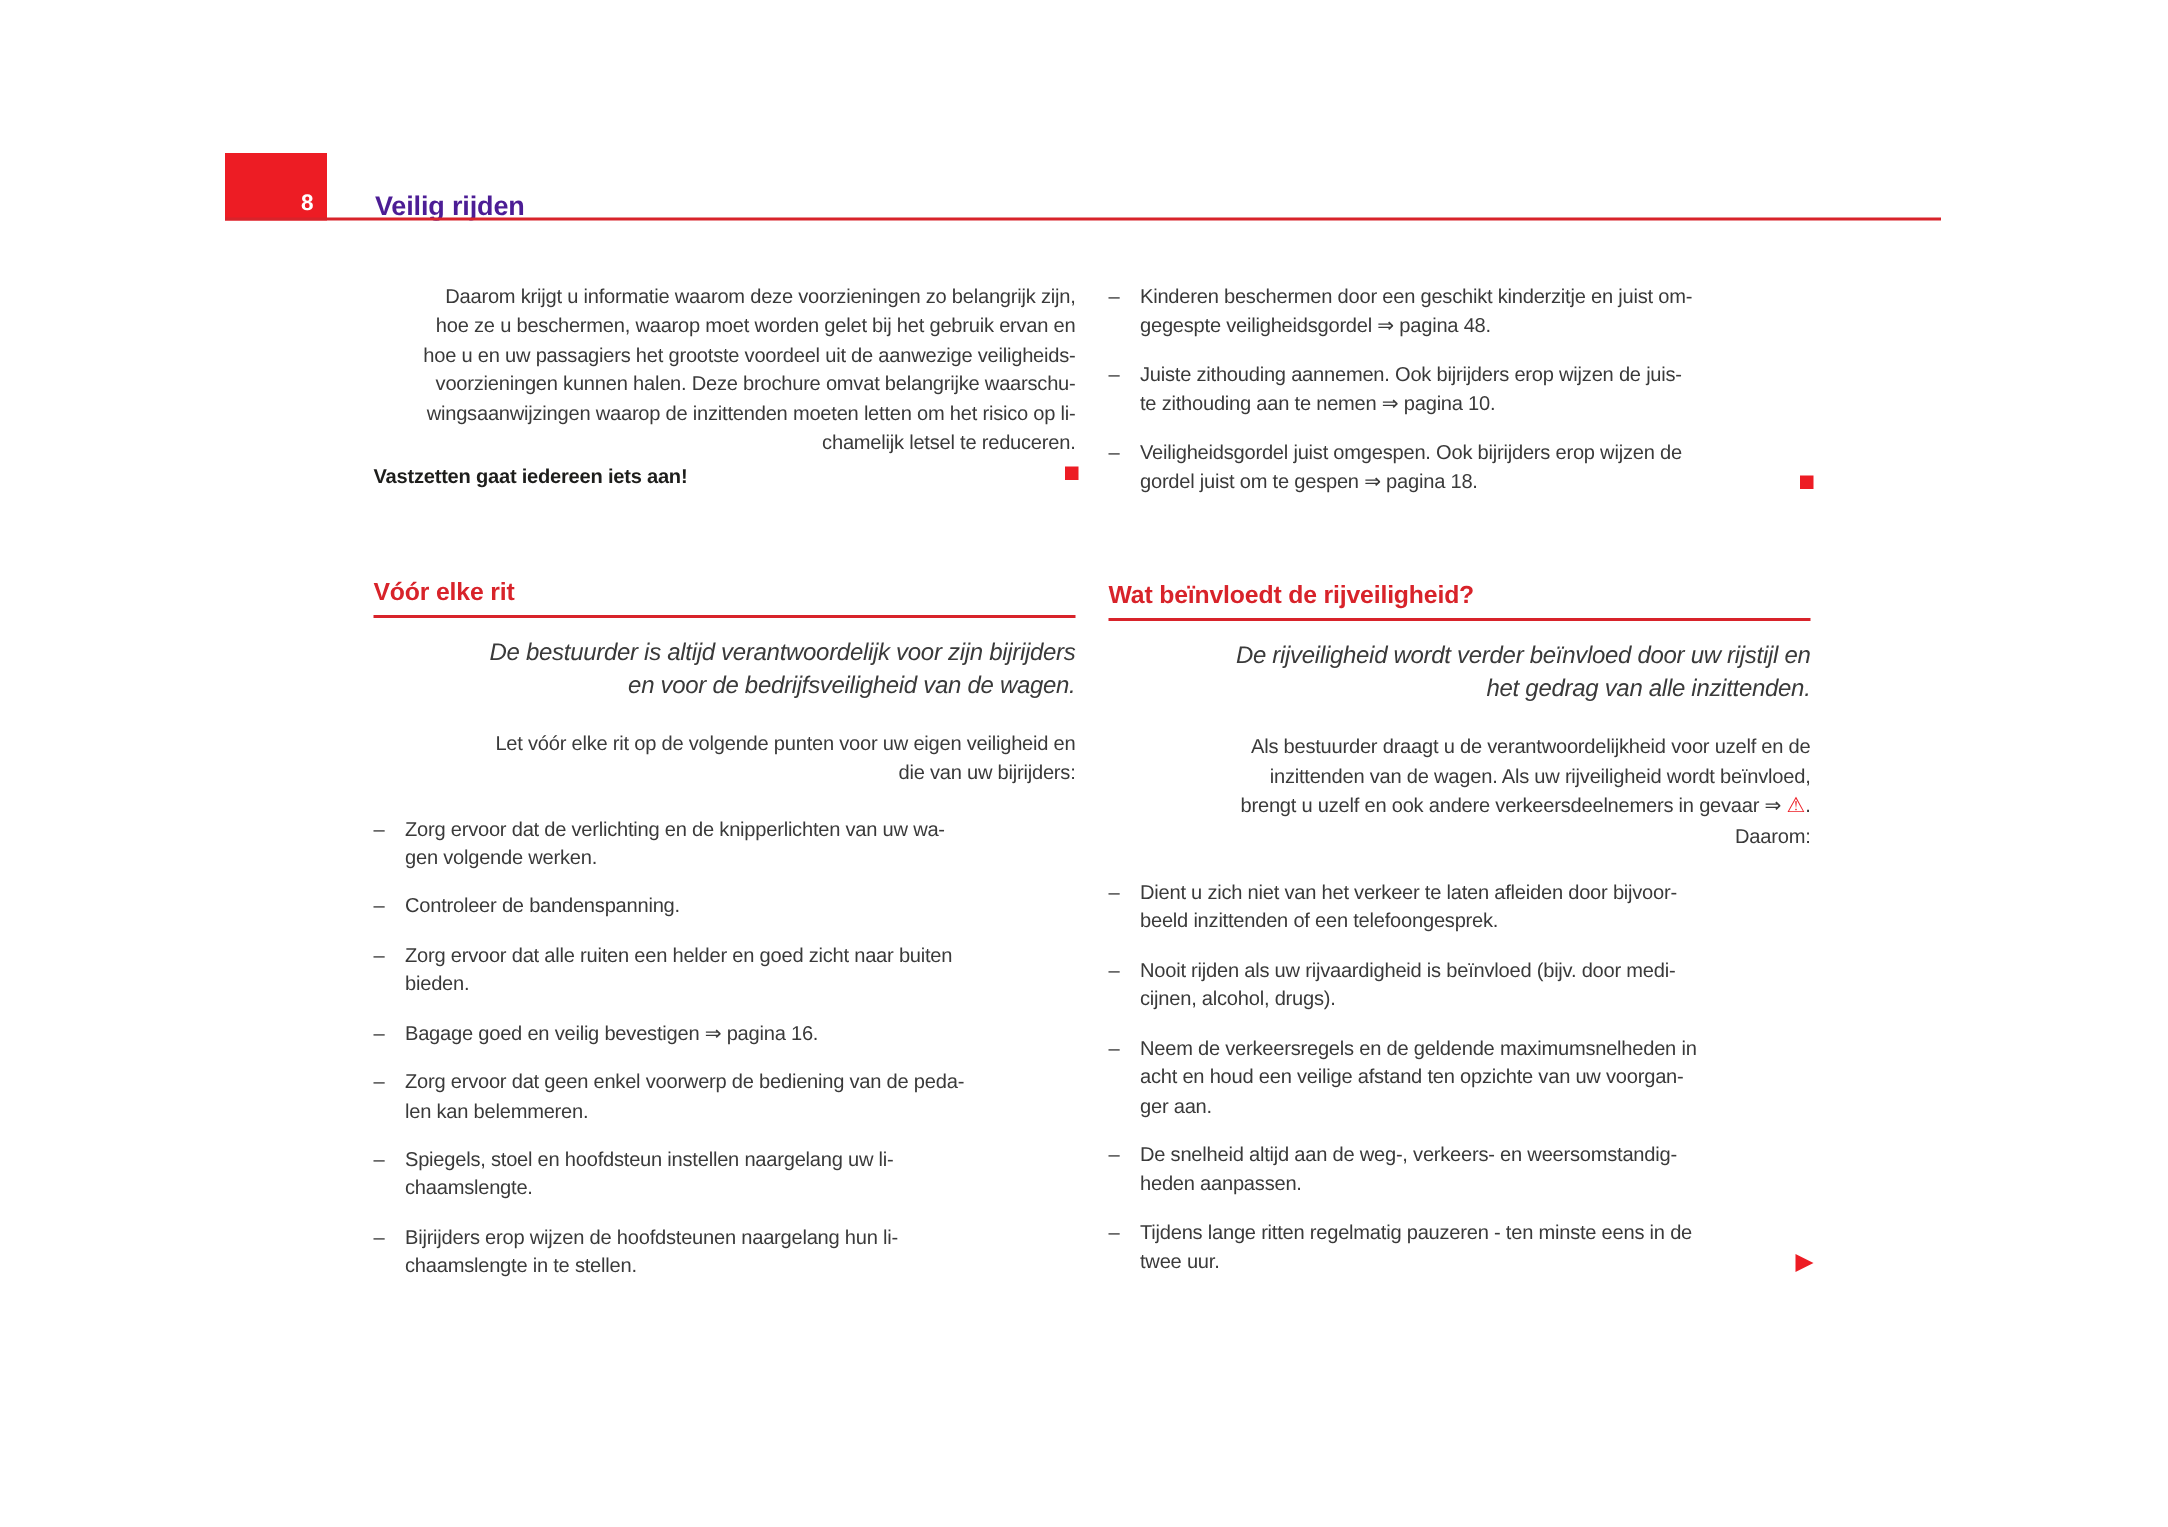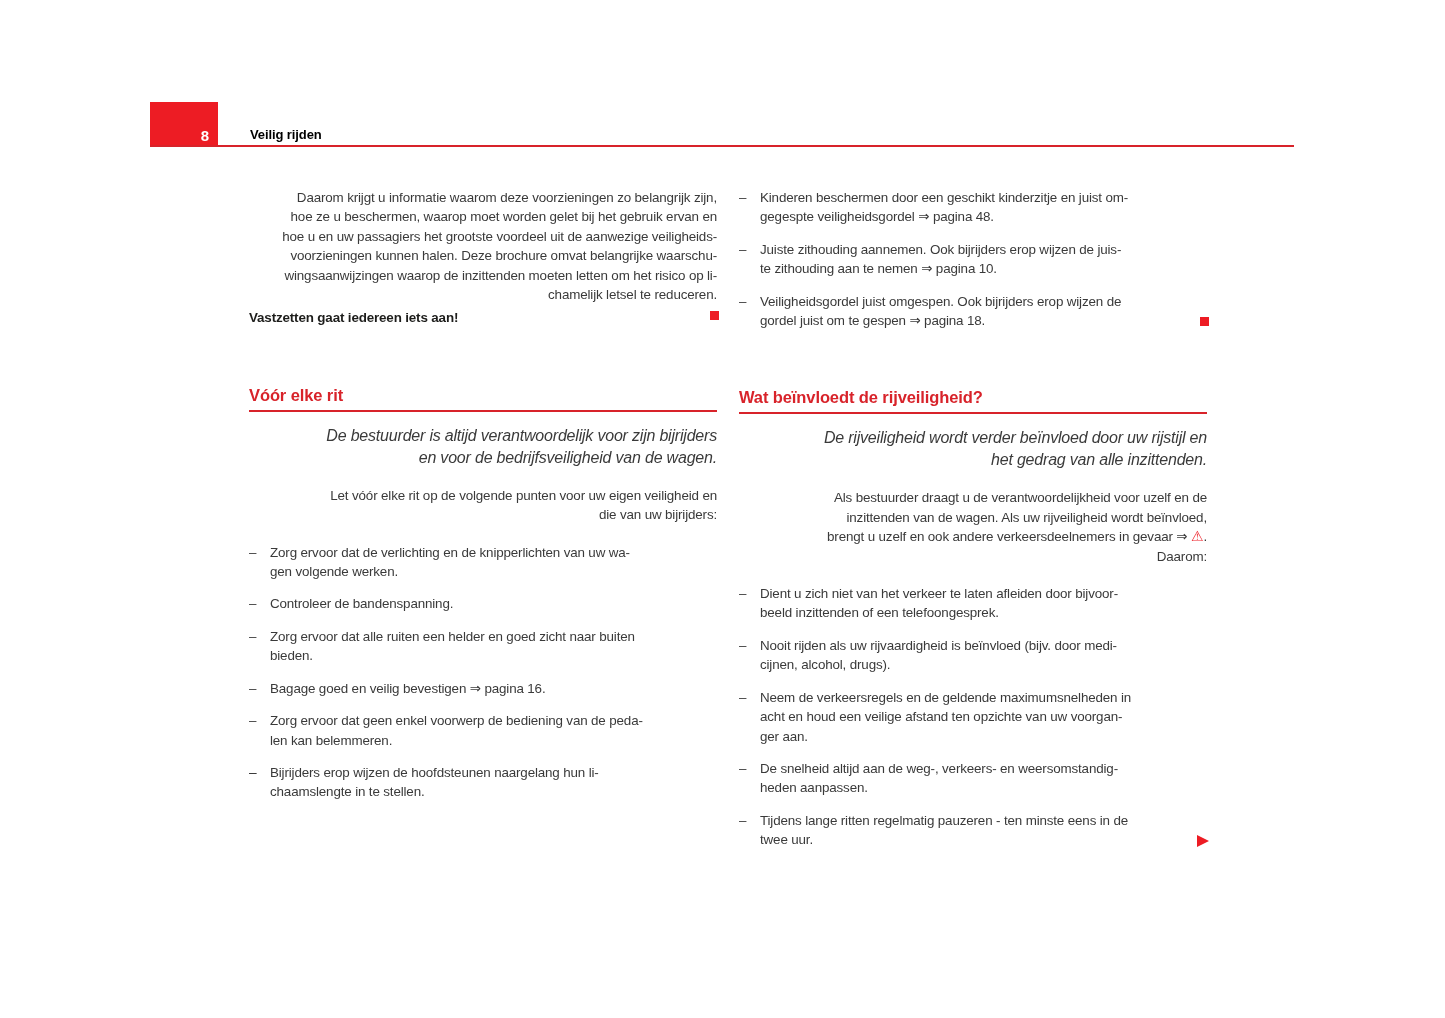--- a/index.html
+++ b/index.html
@@ -16,21 +16,21 @@
     position: absolute; left: 150px; top: 102px;
     width: 68px; height: 45px;
     background: #ed1c24;
   }
   .page-number {
     position: absolute; right: 9px; bottom: 3px;
     color: #ffffff; font-weight: bold; font-size: 15px;
   }
   .header-title {
     position: absolute; left: 250px; top: 127px;
-    font-weight: bold; font-size: 13px; color: #000000;
+    font-weight: bold; font-size: 18px; color: #4c1d95;
     letter-spacing: -0.1px;
   }
   .header-rule {
     position: absolute; left: 150px; top: 145px;
     width: 1144px; height: 2px; background: #d8232a;
   }
 
   
   .col { position: absolute; top: 188px; width: 468px; }
   .col-left  { left: 249px; }
@@ -137,21 +137,22 @@
 
       <ul class="dash-list">
         <li><span class="dash">–</span><span>Zorg ervoor dat de verlichting en de knipperlichten van uw wa-
 gen volgende werken.</span></li>
         <li><span class="dash">–</span><span>Controleer de bandenspanning.</span></li>
         <li><span class="dash">–</span><span>Zorg ervoor dat alle ruiten een helder en goed zicht naar buiten
 bieden.</span></li>
         <li><span class="dash">–</span><span>Bagage goed en veilig bevestigen ⇒ pagina 16.</span></li>
         <li><span class="dash">–</span><span>Zorg ervoor dat geen enkel voorwerp de bediening van de peda-
 len kan belemmeren.</span></li>
-        <li><span class="dash">–</span></li>
+        <li><span class="dash">–</span><span>Spiegels, stoel en hoofdsteun instellen naargelang uw li-
+chaamslengte.</span></li>
         <li><span class="dash">–</span><span>Bijrijders erop wijzen de hoofdsteunen naargelang hun li-
 chaamslengte in te stellen.</span></li>
       </ul>
     </div>
   </div>
 
   <div class="col col-right">
     <ul class="dash-list" style="margin-top:0;">
       <li><span class="dash">–</span><span>Kinderen beschermen door een geschikt kinderzitje en juist om-
 gegespte veiligheidsgordel ⇒ pagina 48.</span></li>

